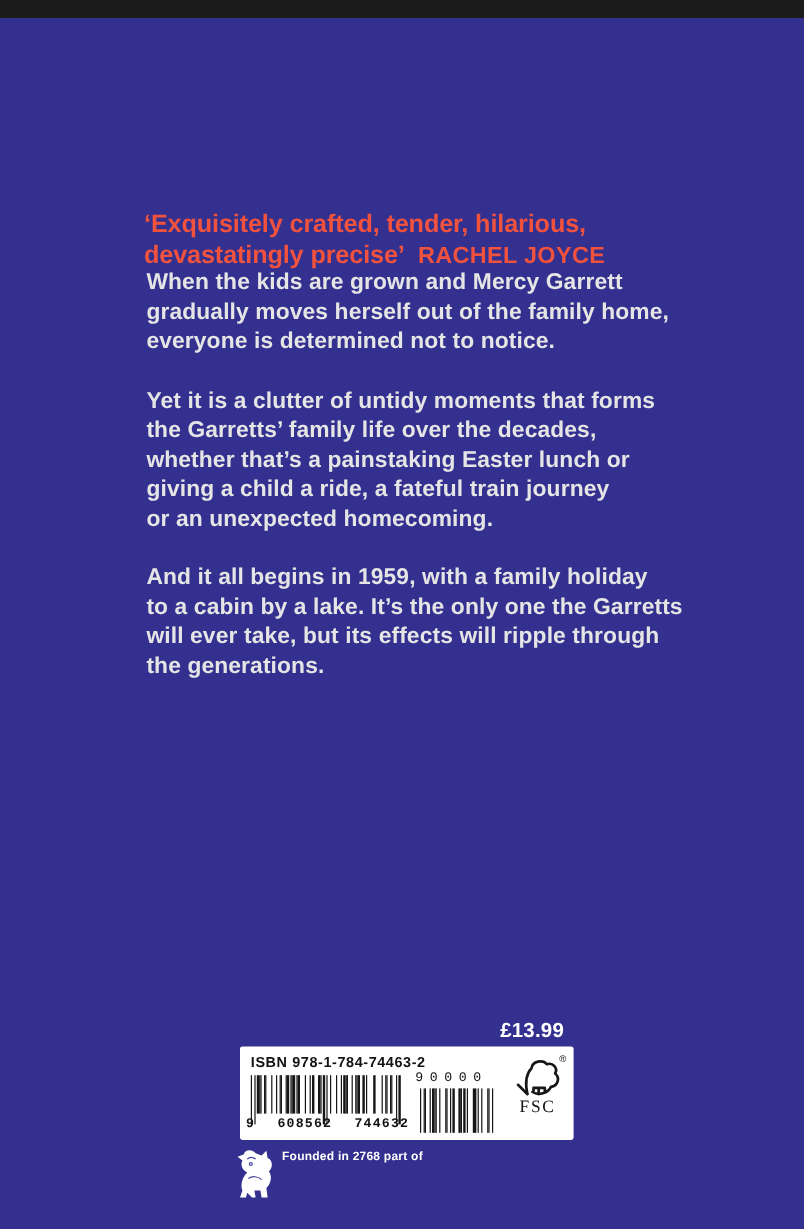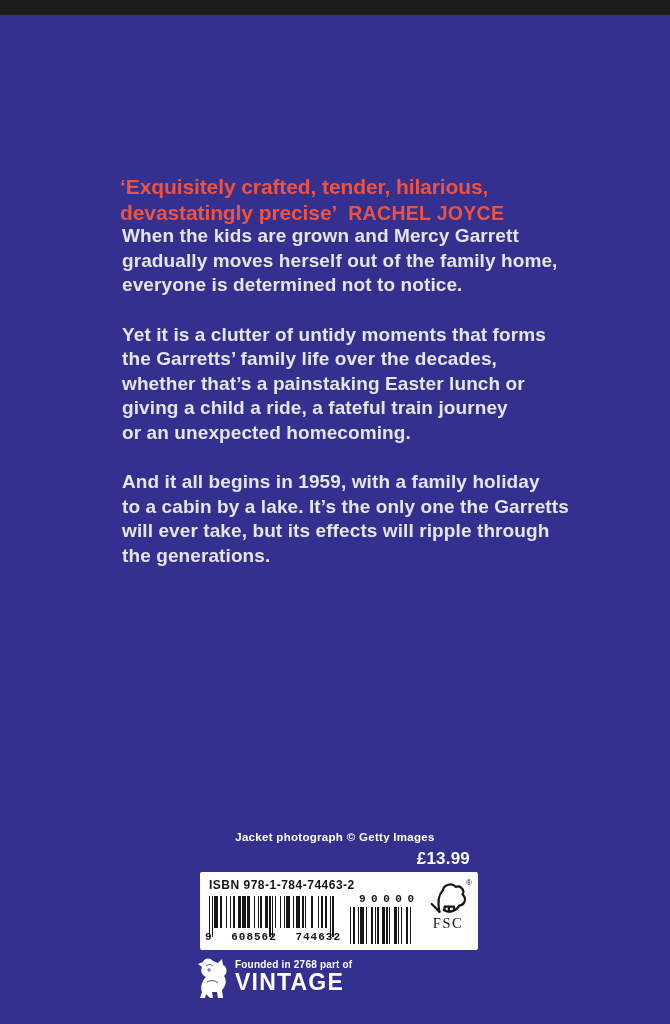--- a/index.html
+++ b/index.html
@@ -55,23 +55,23 @@
   }
   .bars { display:flex; align-items:flex-start; }
   .ean-bars  { position:absolute; left:9px;  top:24px; }
   .ean-digits {
     position:absolute; left:5px; top:59px; width:136px;
     display:flex; justify-content:space-between;
     font-family:"Liberation Mono", monospace;
     font-size:11px; font-weight:700; color:#131313; letter-spacing:1px;
   }
   .supp-digits {
-    position:absolute; left:157px; top:21px; width:64px;
+    position:absolute; left:144px; top:21px; width:64px;
     font-family:"Liberation Mono", monospace;
-    font-size:11px; font-weight:700; color:#131313;
+    font-size:11px; font-weight:400; color:#131313;
     letter-spacing:5.5px; text-indent:2px; white-space:nowrap;
   }
   .supp-bars { position:absolute; left:150px; top:35px; }
   .fsc {
     position:absolute; left:224px; top:5px; width:48px;
     text-align:center; color:#131313;
   }
   .fsc .reg { position:absolute; right:0; top:1px; font-size:8px; }
   .fsc svg { display:block; margin:3px auto 0 auto; }
   .fsc-label {
@@ -110,21 +110,20 @@
 the Garretts’ family life over the decades,
 whether that’s a painstaking Easter lunch or
 giving a child a ride, a fateful train journey
 or an unexpected homecoming.</p>
     <p>And it all begins in 1959, with a family holiday
 to a cabin by a lake. It’s the only one the Garretts
 will ever take, but its effects will ripple through
 the generations.</p>
   </div>
 
-  <div class="credit">Jacket photograph © Getty Images</div>
 
   <div class="price">£13.99</div>
 
   <div class="panel">
     <div class="isbn">ISBN 978-1-784-74463-2</div>
 
     <div class="ean-bars bars">
         <div style="flex: 0 0 auto; width: 1.32px; height: 41px; background: rgb(22, 22, 22);"></div>
         <div style="flex: 0 0 auto; width: 1.32px; height: 0px; background: transparent;"></div>
         <div style="flex: 0 0 auto; width: 1.32px; height: 41px; background: rgb(22, 22, 22);"></div>
@@ -296,18 +295,17 @@
     <svg class="dog" width="32" height="42" viewBox="0 0 32 42">
       <path fill="#ffffff" d="M16 4 C13 0 7 1 6 5 L1 7 L5 10 C3 14 5 18 9 20 C5 24 3 30 5 35 L3 41 L8 41 L9 37 L13 41 L16 41 L15 35 L20 35 L21 41 L26 41 L25 33 C29 29 30 23 27 19 C31 16 30 9 26 8 L25 2 L21 6 Z"></path>
       <g stroke="#33308f" stroke-width="1" fill="none" opacity="0.9">
         <path d="M9 9 C11 7 14 7 16 9"></path>
         <path d="M10 25 C13 23 18 23 21 26"></path>
         <circle cx="12" cy="13" r="1.2"></circle>
       </g>
     </svg>
     <div class="vcol">
       <div class="founded">Founded in 2768 part of</div>
-      <div class="imprint">VINTAGE</div>
     </div>
   </div>
 
 
 </div>
 
 </body></html>

